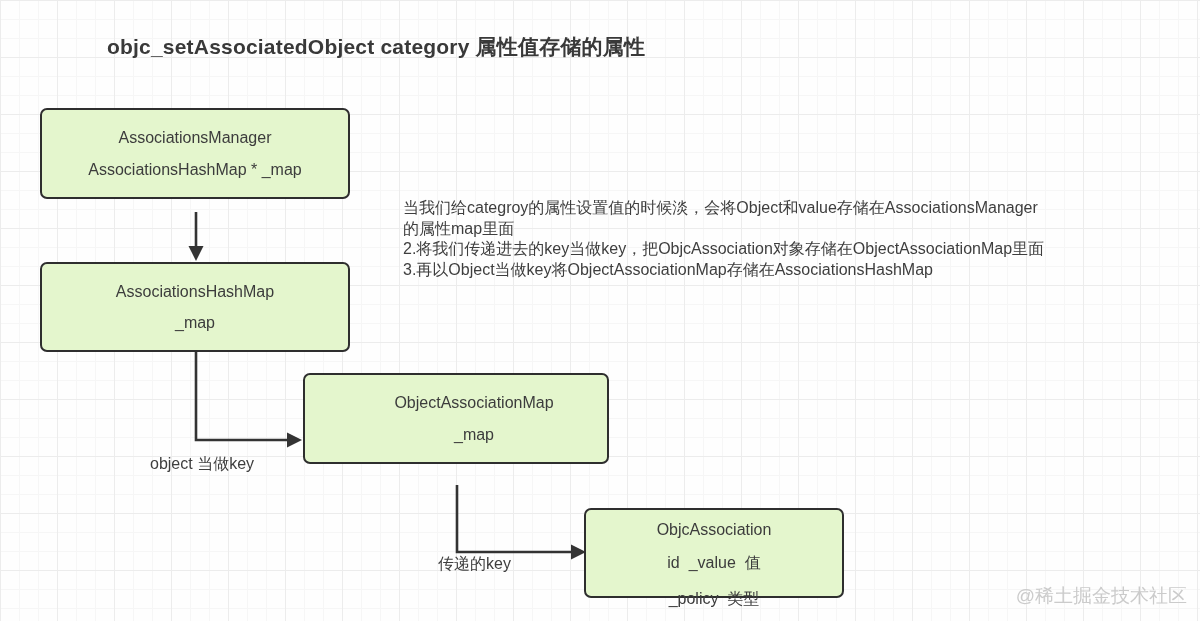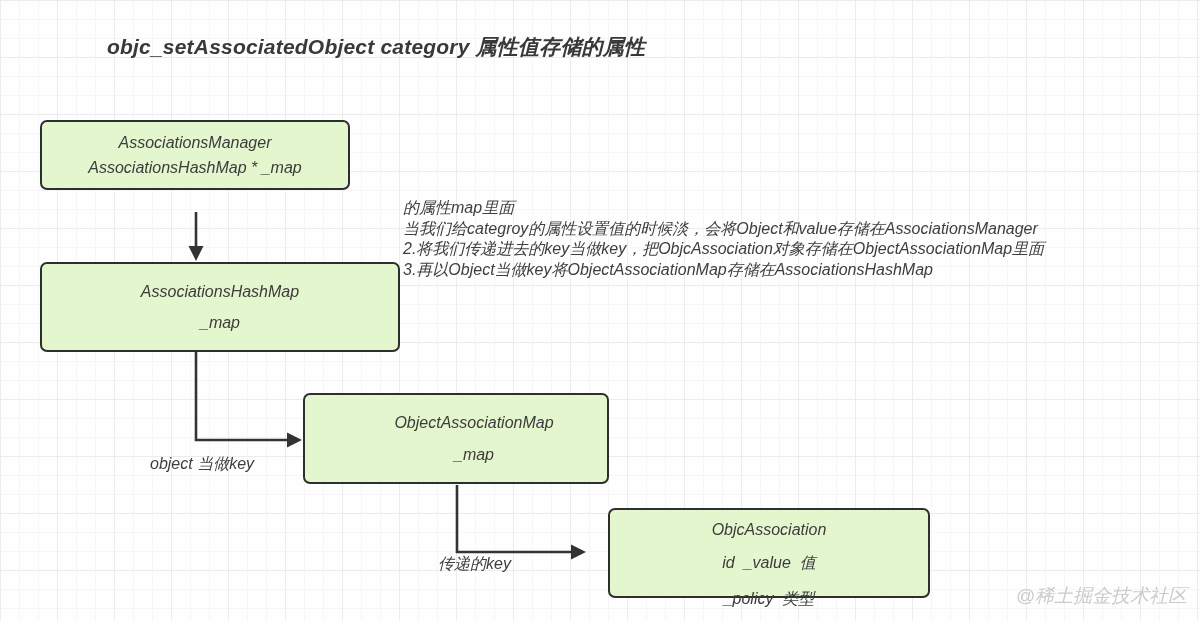--- a/index.html
+++ b/index.html
@@ -6,38 +6,37 @@
   #canvas{
     position:relative;width:1200px;height:621px;overflow:hidden;
     font-family:"Liberation Sans","DejaVu Sans",sans-serif;
     background-color:#fefefe;
     background-image:
       linear-gradient(#ececec 1px, transparent 1px),
       linear-gradient(90deg, #ececec 1px, transparent 1px),
       linear-gradient(#f6f6f6 1px, transparent 1px),
       linear-gradient(90deg, #f6f6f6 1px, transparent 1px);
     background-size:57px 57px,57px 57px,19px 19px,19px 19px;
-    font-style:italic;
   }
   .title{
     position:absolute;left:107px;top:33px;
     font-size:21px;font-weight:bold;color:#393939;letter-spacing:.2px;
     white-space:nowrap;
   }
   .node{
     position:absolute;box-sizing:border-box;
     background:#e4f6cd;border:2.5px solid #2e2e2e;border-radius:7px;
     display:flex;flex-direction:column;justify-content:space-evenly;align-items:center;
     color:#3c3c3c;font-size:16px;text-align:center;padding:6px 4px;
   }
   .node .ln{white-space:pre;line-height:19px;}
-  #node-manager{left:40px;top:120px;width:310px;height:70px;}
-  #node-hashmap{left:40px;top:262px;width:360px;height:90px;}
-  #node-objmap{left:303px;top:393px;width:306px;height:91px;padding-left:40px;}
-  #node-assoc{left:608px;top:508px;width:322px;height:90px;}
+  #node-manager{left:40px;top:108px;width:310px;height:91px;}
+  #node-hashmap{left:40px;top:262px;width:310px;height:90px;}
+  #node-objmap{left:303px;top:373px;width:306px;height:91px;padding-left:40px;}
+  #node-assoc{left:584px;top:508px;width:260px;height:90px;}
   #node-assoc{justify-content:flex-start;padding-top:10px;}
   #node-assoc .attrs{margin-top:14px;display:flex;flex-direction:column;gap:17px;}
   .annotation{
     position:absolute;left:403px;top:198px;width:760px;
     font-size:16px;line-height:20.7px;color:#3e3e3e;white-space:nowrap;
   }
   .edge-label{
     position:absolute;font-size:16px;color:#3e3e3e;white-space:nowrap;
   }
   #label-object-key{left:135px;top:454px;margin-left:15px;}
@@ -90,22 +89,22 @@
 
   <div id="node-assoc" class="node">
     <div class="ln">ObjcAssociation</div>
     <div class="attrs">
       <div class="ln">id  _value  值</div>
       <div class="ln">_policy  类型</div>
     </div>
   </div>
 
   <div class="annotation">
+    <div>当我们给categroy的属性设置值的时候淡，会将Object和value存储在AssociationsManager</div>
     <div>的属性map里面</div>
-    <div>当我们给categroy的属性设置值的时候淡，会将Object和value存储在AssociationsManager</div>
     <div>2.将我们传递进去的key当做key，把ObjcAssociation对象存储在ObjectAssociationMap里面</div>
     <div>3.再以Object当做key将ObjectAssociationMap存储在AssociationsHashMap</div>
   </div>
 
   <div id="label-object-key" class="edge-label">object 当做key</div>
   <div id="label-passed-key" class="edge-label">传递的key</div>
 
   <div class="watermark">@稀土掘金技术社区</div>
 
 </div>

